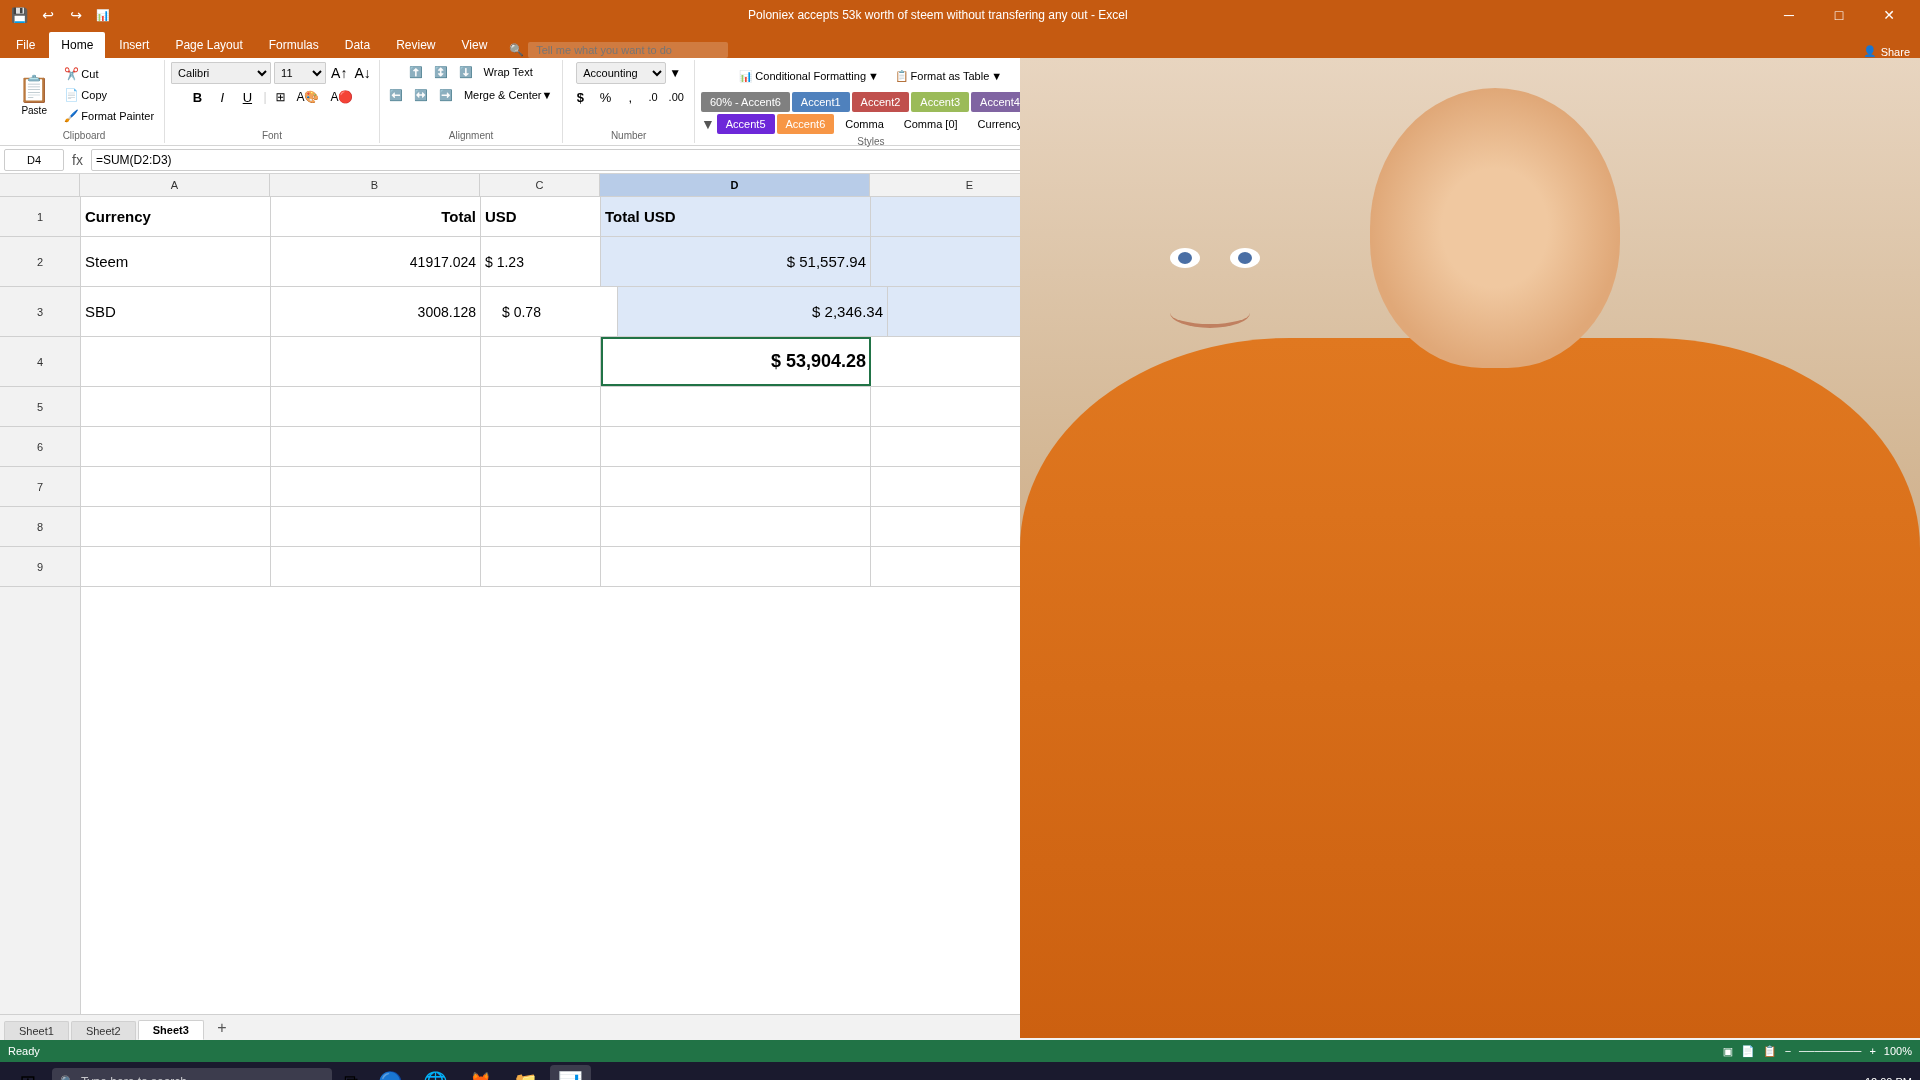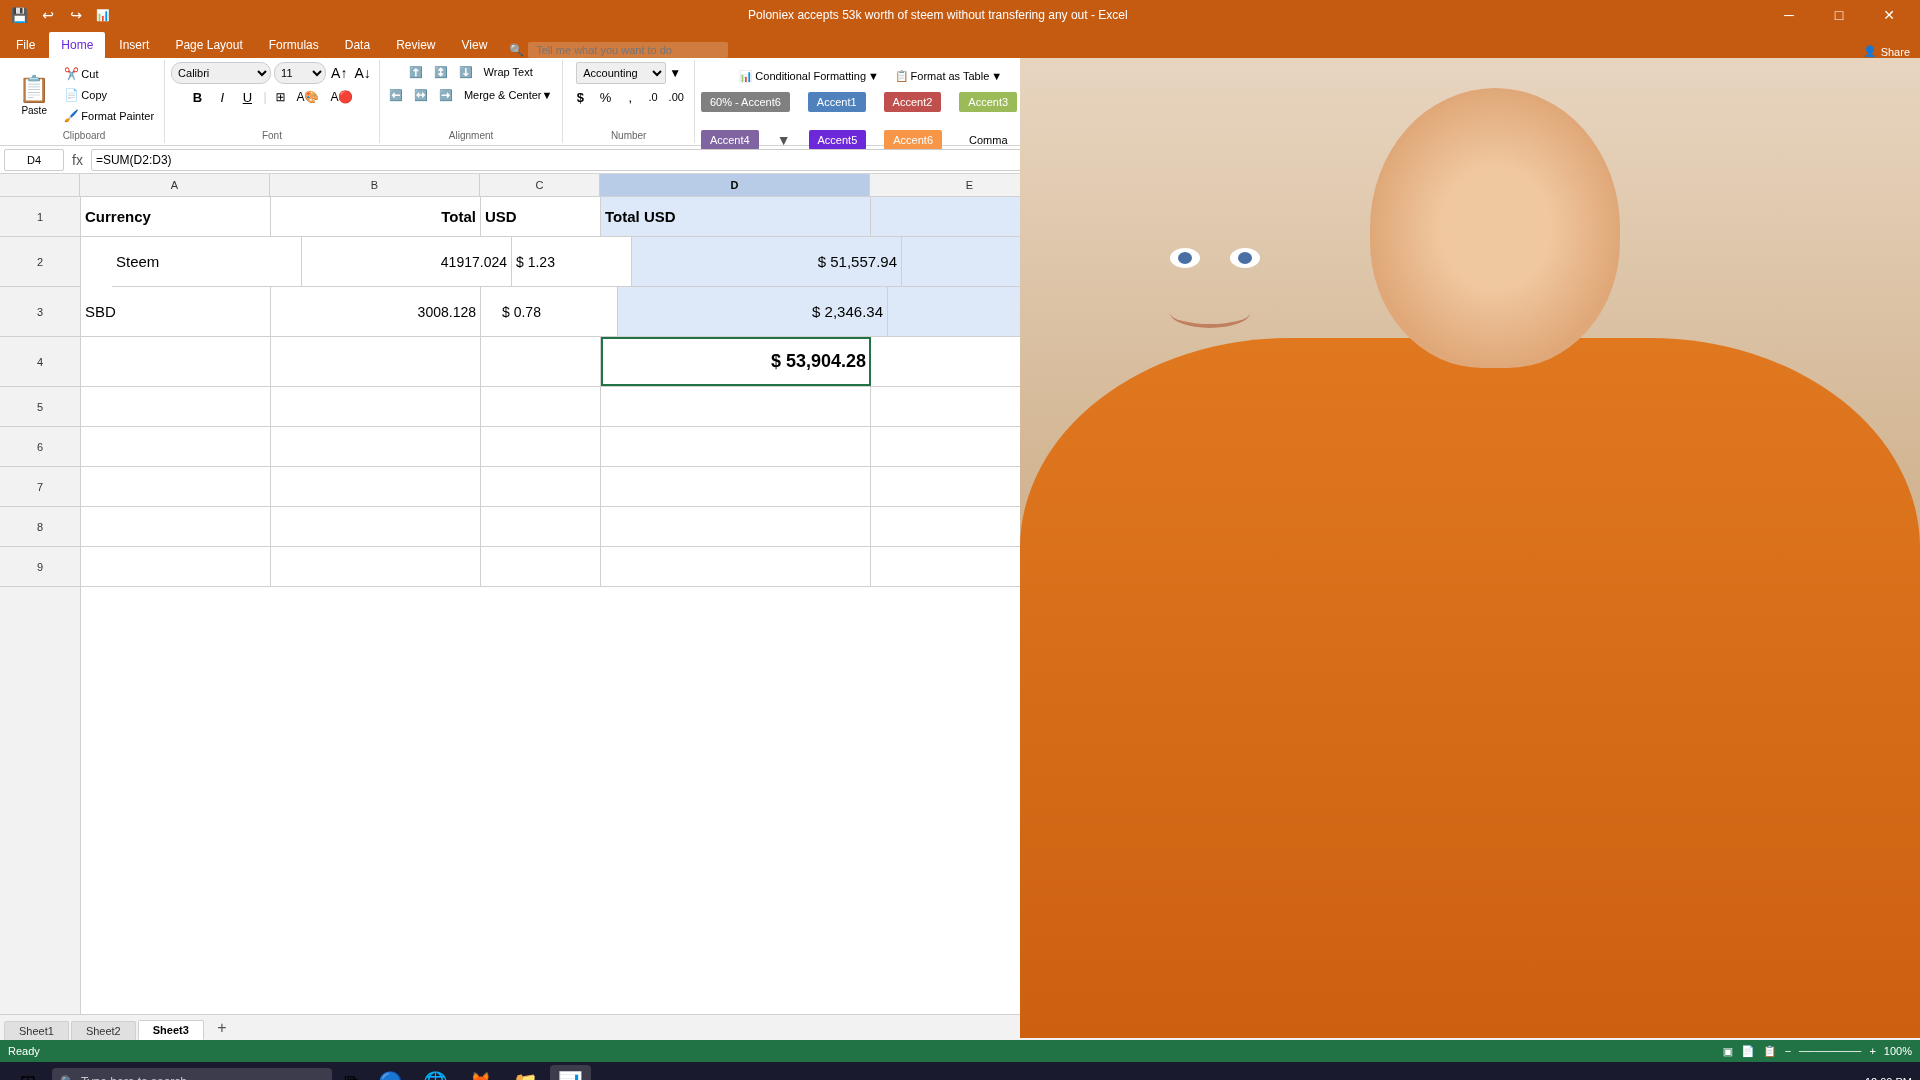--- a/index.html
+++ b/index.html
@@ -33,21 +33,21 @@
     .ribbon-tab {
       padding: 4px 12px;
       font-size: 12px;
       color: white;
       cursor: pointer;
       height: 26px;
       display: flex;
       align-items: center;
       border-radius: 2px 2px 0 0;
     }
-    .ribbon-tab.active { background: #fff; color: #6d28d9; }
+    .ribbon-tab.active { background: #fff; color: #000000; }
 
     
     #ribbon {
       height: 88px;
       background: #fff;
       border-bottom: 1px solid #d4d4d4;
       display: flex;
       align-items: stretch;
       padding: 2px 4px;
     }
@@ -102,21 +102,21 @@
       align-items: center;
       justify-content: center;
       padding: 4px 6px;
       cursor: pointer;
       border-radius: 2px;
     }
 
     
     .font-name-select, .font-size-select {
       border: 1px solid #ccc;
-      border-radius: 10px;
+      border-radius: 1px;
       font-size: 11px;
       padding: 1px 2px;
       height: 22px;
       cursor: pointer;
     }
     .font-name-select { width: 100px; }
     .font-size-select { width: 52px; }
 
     
     #format-bar {
@@ -492,21 +492,21 @@
       <div class="ribbon-row" style="gap:4px;">
         <div class="r-btn" style="height:28px;flex-direction:row;font-size:11px;">
           <span>📊</span>
           <span>Conditional Formatting</span>▼
         </div>
         <div class="r-btn" style="height:28px;flex-direction:row;font-size:11px;">
           <span>📋</span>
           <span>Format as Table</span>▼
         </div>
       </div>
-      <div class="ribbon-row" style="gap:18px;flex-wrap:wrap;max-width:340px;">
+      <div class="ribbon-row" style="gap:2px;flex-wrap:wrap;max-width:340px;">
         <div class="style-btn accent-60">60% - Accent6</div>
         <div class="style-btn accent1">Accent1</div>
         <div class="style-btn accent2">Accent2</div>
         <div class="style-btn accent3">Accent3</div>
         <div class="style-btn" style="background:#8064a2;color:white;">Accent4</div>
         <span style="font-size:14px;cursor:pointer;color:#555;">▼</span>
         <div class="style-btn" style="background:#6d28d9;color:white;">Accent5</div>
         <div class="style-btn" style="background:#f79646;color:white;">Accent6</div>
         <div class="style-btn">Comma</div>
         <div class="style-btn">Comma [0]</div>
@@ -593,21 +593,21 @@
 
       <div class="grid-row" style="height:40px;">
         <div class="cell text-left" style="width:190px;min-width:190px;font-weight:bold;font-size:15px;">Currency</div>
         <div class="cell text-right" style="width:210px;min-width:210px;font-weight:bold;font-size:15px;">Total</div>
         <div class="cell text-left" style="width:120px;min-width:120px;font-weight:bold;font-size:15px;">USD</div>
         <div class="cell text-left selected-col" style="width:270px;min-width:270px;font-weight:bold;font-size:15px;">Total USD</div>
         <div class="cell selected-col" style="width:200px;min-width:200px;"></div>
         <div class="cell" style="flex:1;"></div>
       </div>
 
-      <div class="grid-row" style="height:50px;margin-left:31px;">
+      <div class="grid-row" style="height:50px;">
         <div class="cell text-left" style="width:190px;min-width:190px;font-size:15px;">Steem</div>
         <div class="cell text-right" style="width:210px;min-width:210px;font-size:14px;">41917.024</div>
         <div class="cell" style="width:120px;min-width:120px;font-size:14px;">$ 1.23</div>
         <div class="cell text-right selected-col" style="width:270px;min-width:270px;font-size:15px;">$ 51,557.94</div>
         <div class="cell selected-col" style="width:200px;min-width:200px;"></div>
         <div class="cell" style="flex:1;"></div>
       </div>
 
       <div class="grid-row" style="height:50px;">
         <div class="cell text-left" style="width:190px;min-width:190px;font-size:15px;">SBD</div>

